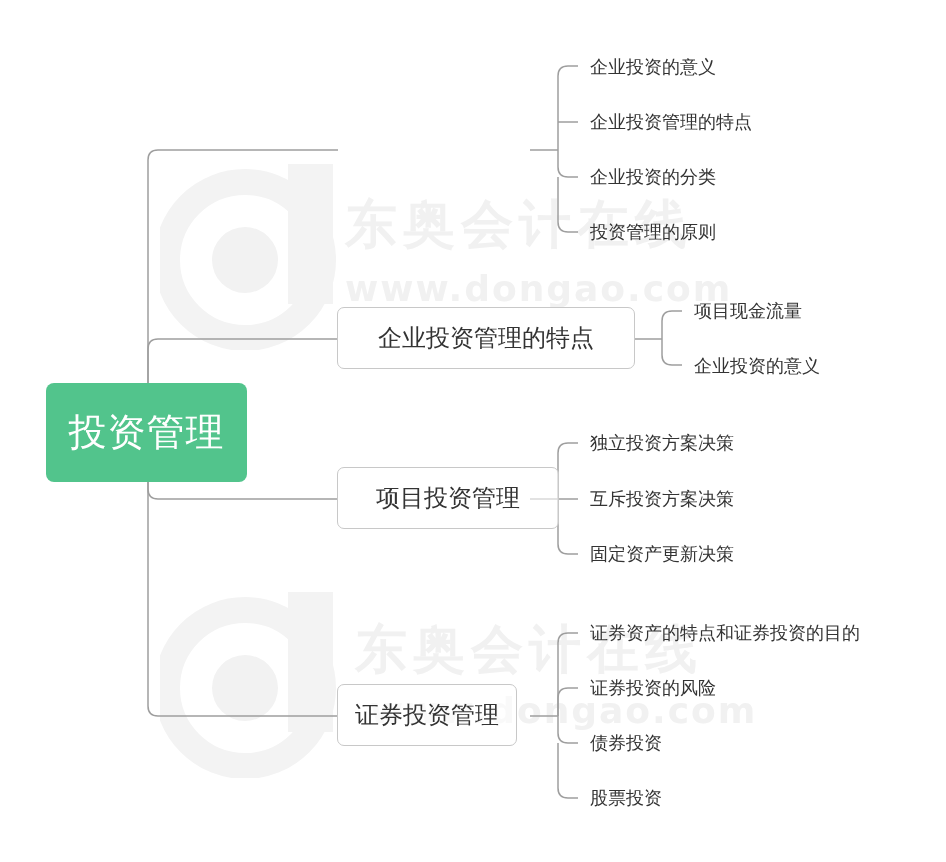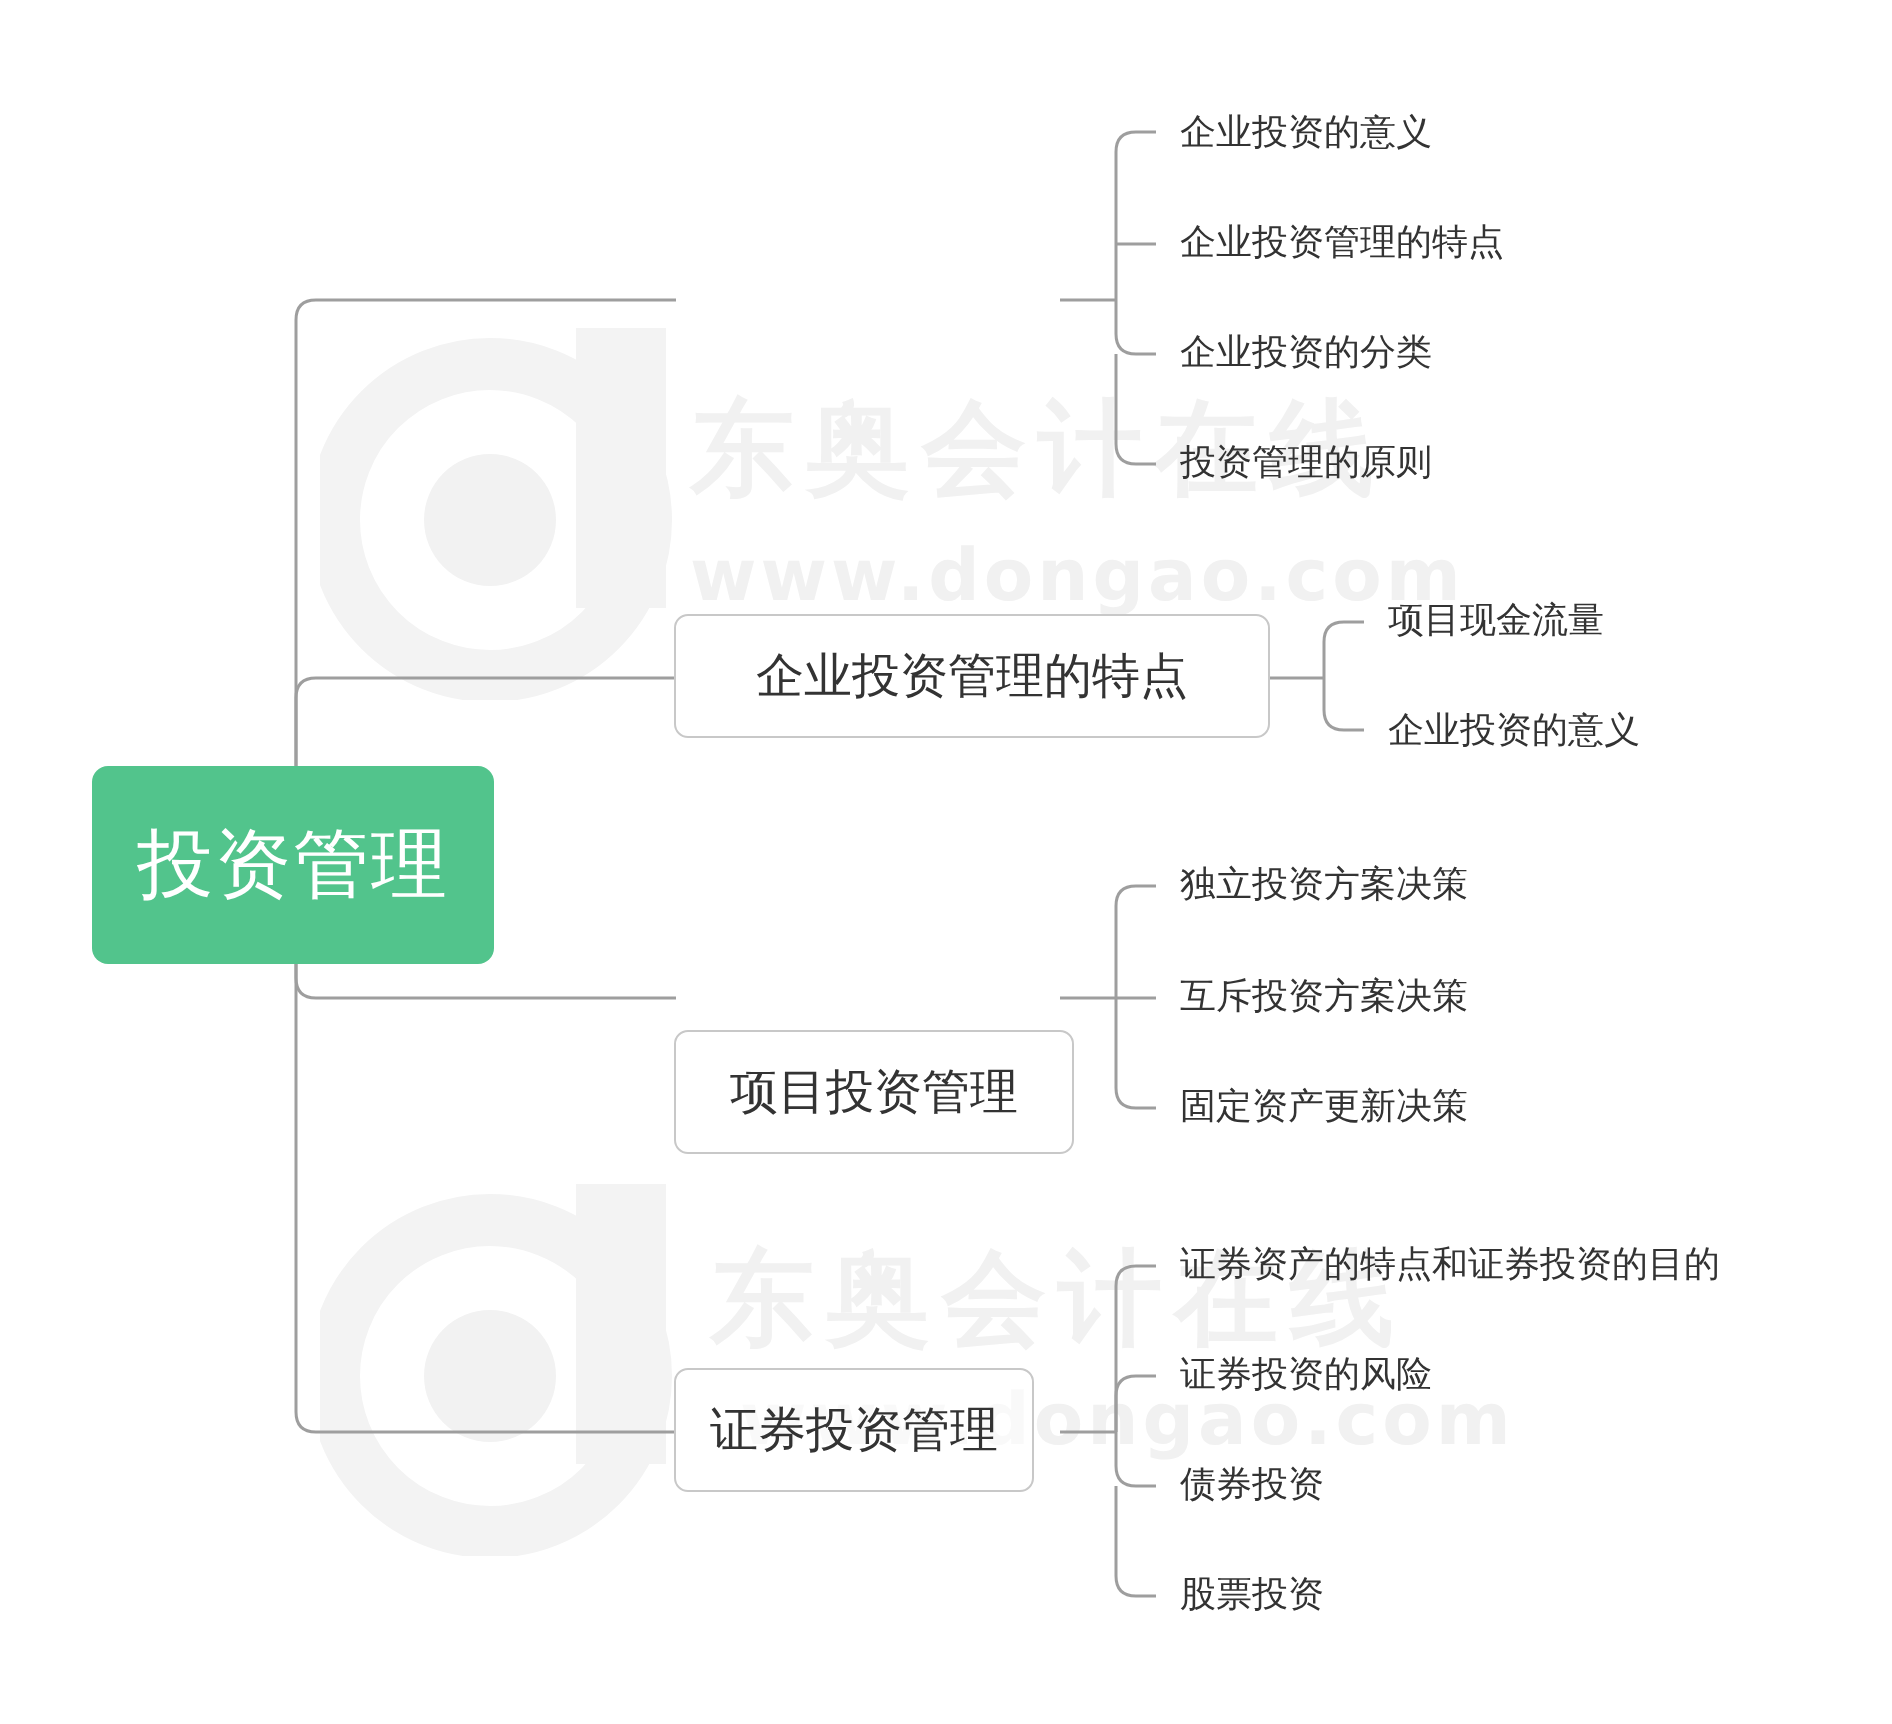--- a/index.html
+++ b/index.html
@@ -70,21 +70,21 @@
       <path d="M558 716 L558 643 Q558 633 568 633 L578 633"></path>
       <path d="M558 716 L558 698 Q558 688 568 688 L578 688"></path>
       <path d="M558 716 L558 733 Q558 743 568 743 L578 743"></path>
       <path d="M558 743 L558 788 Q558 798 568 798 L578 798"></path>
     </g>
   </svg>
 
   <div class="root">投资管理</div>
 
   <div class="topic" style="left:337px;top:307px;width:298px;">企业投资管理的特点</div>
-  <div class="topic" style="left:337px;top:467px;width:200px;margin-top:48px;">项目投资管理</div>
+  <div class="topic" style="left:337px;top:467px;width:222px;">项目投资管理</div>
   <div class="topic" style="left:337px;top:684px;width:180px;">证券投资管理</div>
 
   <div class="leaf" style="left:590px;top:56px">企业投资的意义</div>
   <div class="leaf" style="left:590px;top:111px">企业投资管理的特点</div>
   <div class="leaf" style="left:590px;top:166px">企业投资的分类</div>
   <div class="leaf" style="left:590px;top:221px">投资管理的原则</div>
 
   <div class="leaf" style="left:694px;top:300px">项目现金流量</div>
   <div class="leaf" style="left:694px;top:355px">企业投资的意义</div>
 

